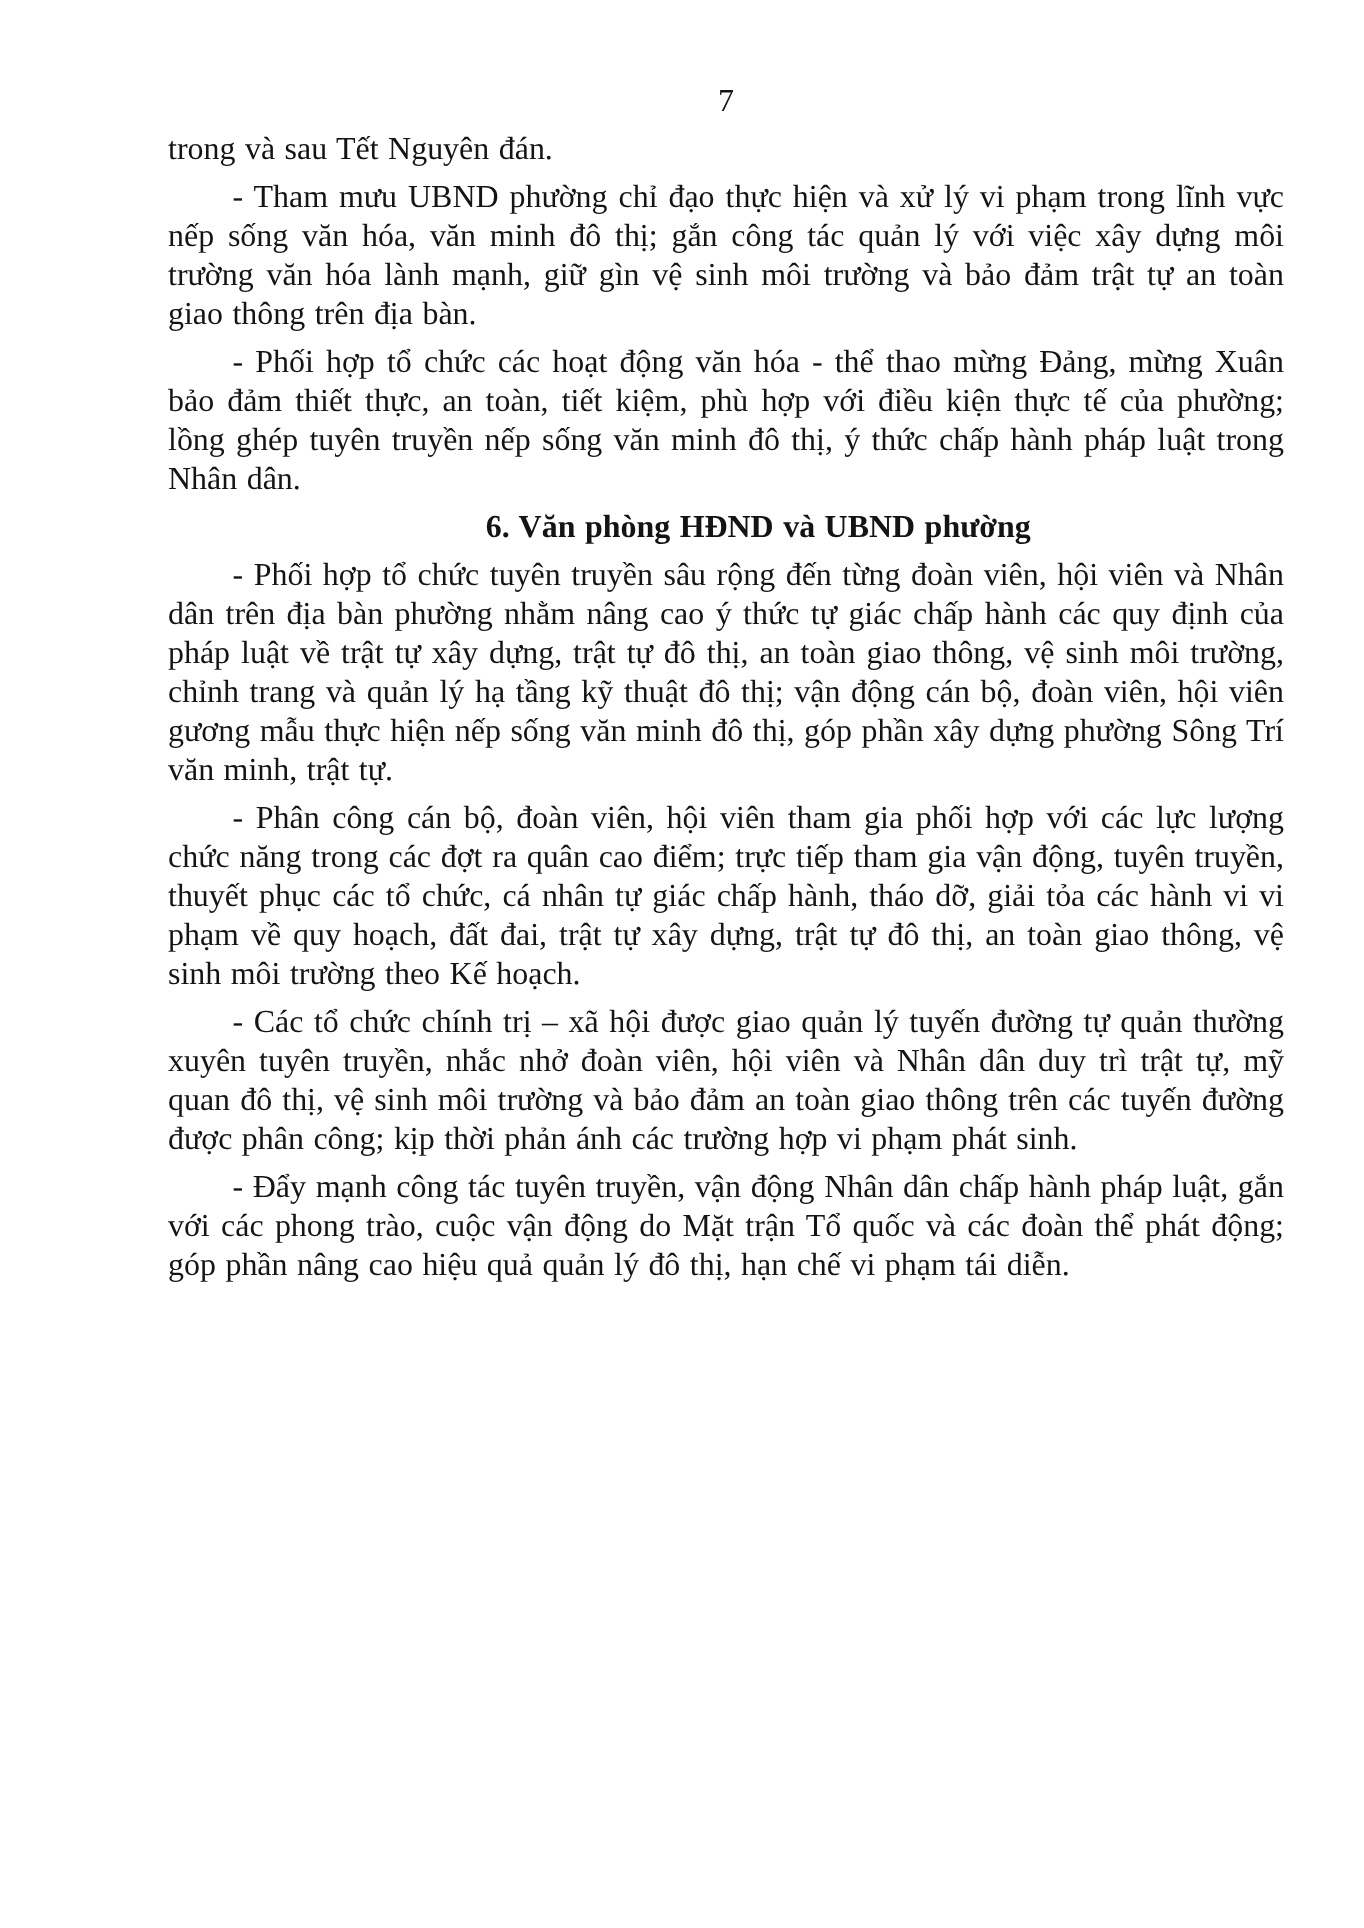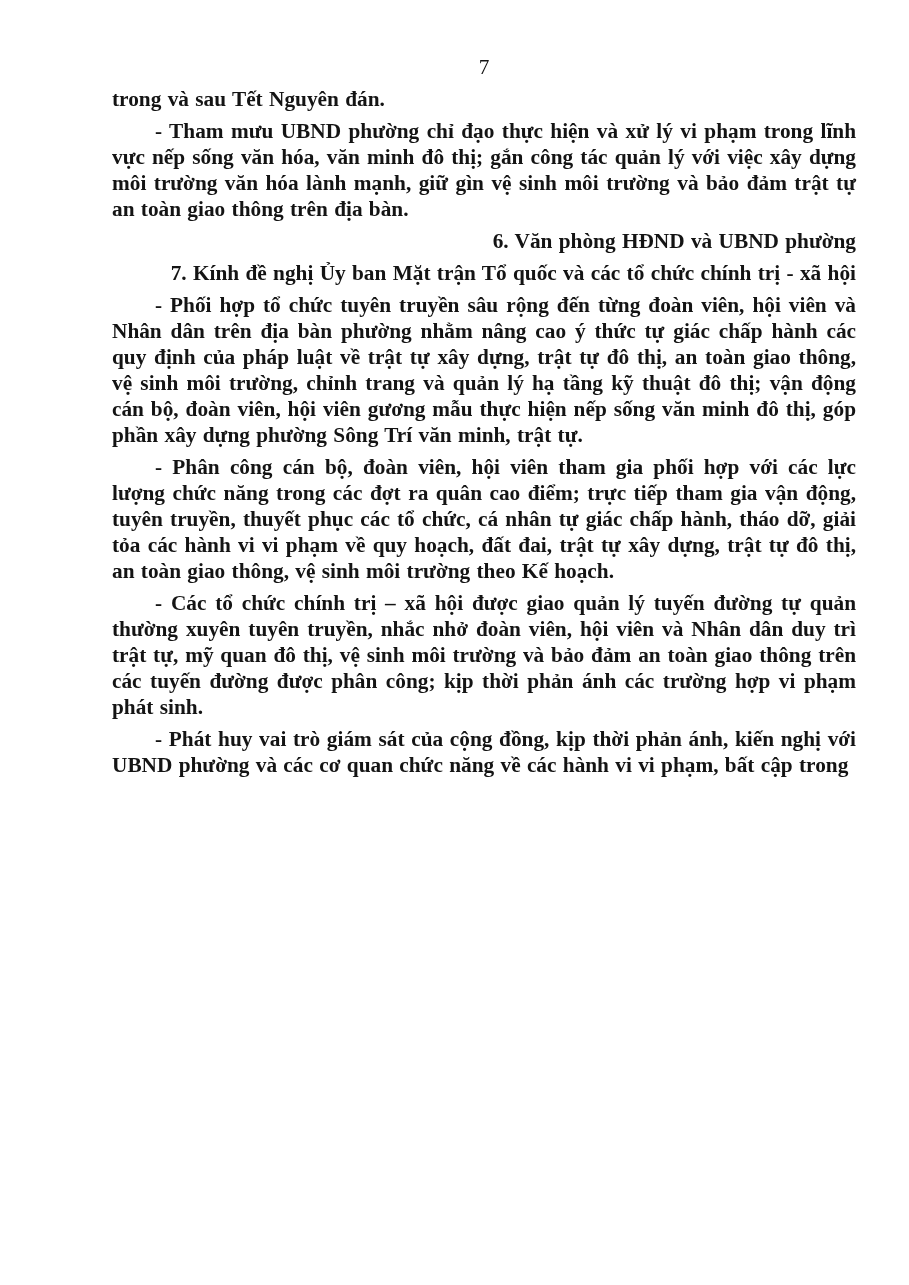--- a/index.html
+++ b/index.html
@@ -31,51 +31,50 @@
     left: 112px;
     width: 744px;
   }
   .para {
     margin: 0 0 6px 0;
     font-size: 21.3px;
     line-height: 26px;
     text-align: justify;
     text-indent: 43px;
     word-spacing: 1px;
-    font-weight: bold;
   }
   .para.no-indent {
     text-indent: 0;
   }
   .para.heading {
     font-weight: bold;
-    text-align: right;
+    text-align: center;
   }
 </style>
 </head>
 <body>
 
 <div class="page">
   <div class="page-number">7</div>
 
   <div class="content">
     <p class="para no-indent">trong và sau Tết Nguyên đán.</p>
 
     <p class="para">- Tham mưu UBND phường chỉ đạo thực hiện và xử lý vi phạm trong lĩnh vực nếp sống văn hóa, văn minh đô thị; gắn công tác quản lý với việc xây dựng môi trường văn hóa lành mạnh, giữ gìn vệ sinh môi trường và bảo đảm trật tự an toàn giao thông trên địa bàn.</p>
 
+    <p class="para">- Phối hợp tổ chức các hoạt động văn hóa - thể thao mừng Đảng, mừng Xuân bảo đảm thiết thực, an toàn, tiết kiệm, phù hợp với điều kiện thực tế của phường; lồng ghép tuyên truyền nếp sống văn minh đô thị, ý thức chấp hành pháp luật trong Nhân dân.</p>
 
     <p class="para heading">6. Văn phòng HĐND và UBND phường</p>
 
 
 
 
-    <p class="para heading">7. Kính đề nghị Ủy ban Mặt trận Tổ quốc và các tổ chức chính trị - xã hội</p>
 
     <p class="para">- Phối hợp tổ chức tuyên truyền sâu rộng đến từng đoàn viên, hội viên và Nhân dân trên địa bàn phường nhằm nâng cao ý thức tự giác chấp hành các quy định của pháp luật về trật tự xây dựng, trật tự đô thị, an toàn giao thông, vệ sinh môi trường, chỉnh trang và quản lý hạ tầng kỹ thuật đô thị; vận động cán bộ, đoàn viên, hội viên gương mẫu thực hiện nếp sống văn minh đô thị, góp phần xây dựng phường Sông Trí văn minh, trật tự.</p>
 
     <p class="para">- Phân công cán bộ, đoàn viên, hội viên tham gia phối hợp với các lực lượng chức năng trong các đợt ra quân cao điểm; trực tiếp tham gia vận động, tuyên truyền, thuyết phục các tổ chức, cá nhân tự giác chấp hành, tháo dỡ, giải tỏa các hành vi vi phạm về quy hoạch, đất đai, trật tự xây dựng, trật tự đô thị, an toàn giao thông, vệ sinh môi trường theo Kế hoạch.</p>
 
     <p class="para">- Các tổ chức chính trị – xã hội được giao quản lý tuyến đường tự quản thường xuyên tuyên truyền, nhắc nhở đoàn viên, hội viên và Nhân dân duy trì trật tự, mỹ quan đô thị, vệ sinh môi trường và bảo đảm an toàn giao thông trên các tuyến đường được phân công; kịp thời phản ánh các trường hợp vi phạm phát sinh.</p>
 
+    <p class="para">- Đẩy mạnh công tác tuyên truyền, vận động Nhân dân chấp hành pháp luật, gắn với các phong trào, cuộc vận động do Mặt trận Tổ quốc và các đoàn thể phát động; góp phần nâng cao hiệu quả quản lý đô thị, hạn chế vi phạm tái diễn.</p>
 
-    <p class="para">- Phát huy vai trò giám sát của cộng đồng, kịp thời phản ánh, kiến nghị với UBND phường và các cơ quan chức năng về các hành vi vi phạm, bất cập trong</p>
   </div>
 </div>
 
 </body></html>

